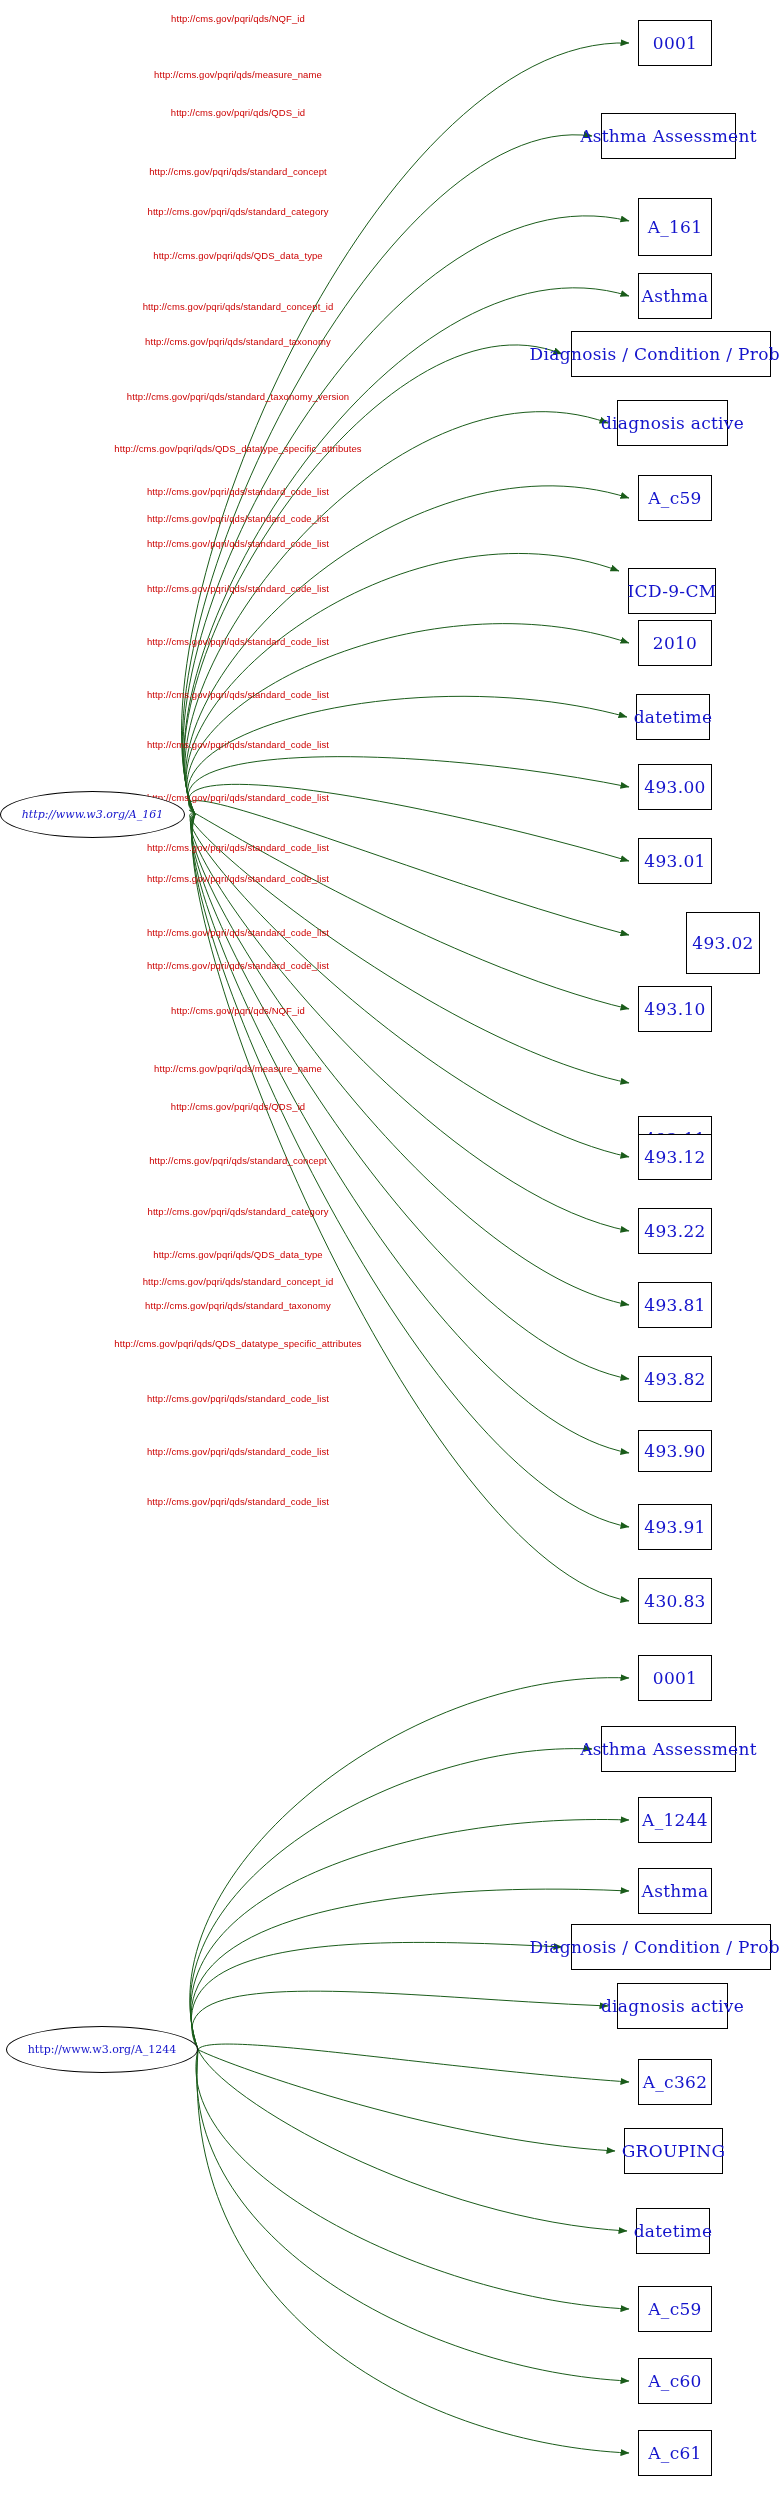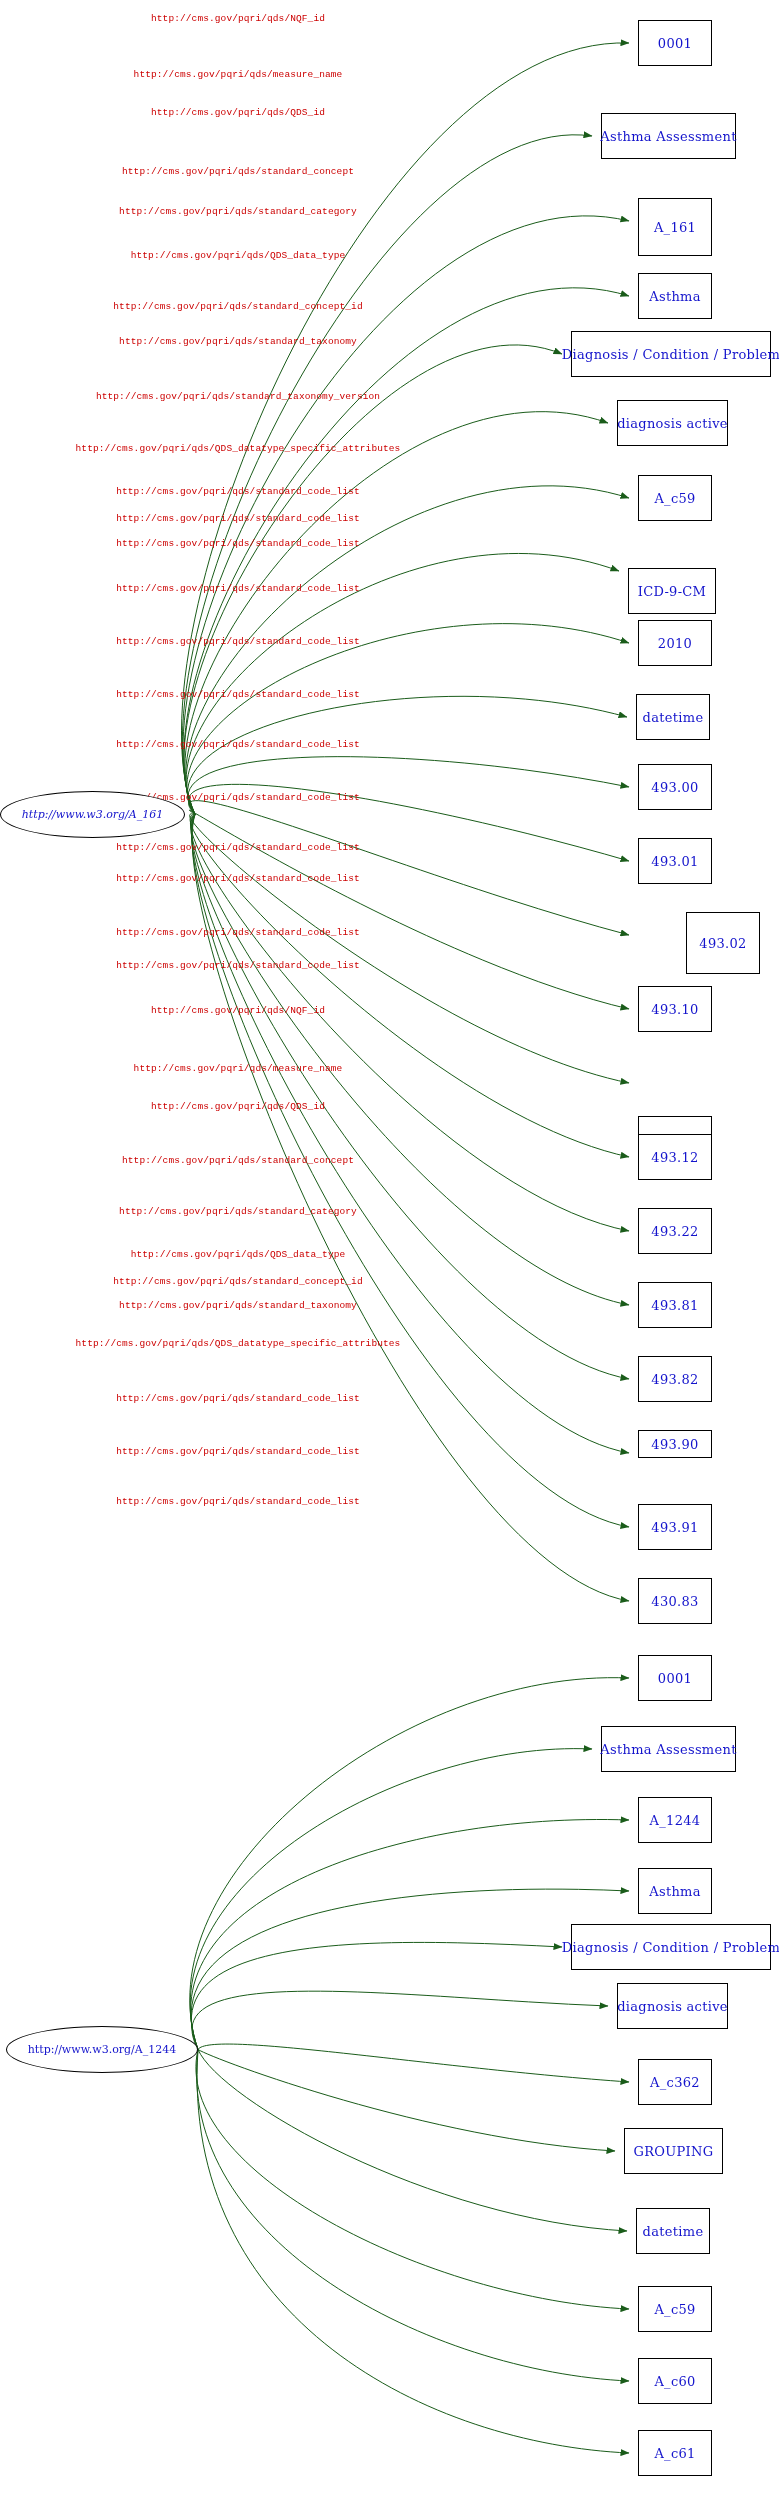--- a/index.html
+++ b/index.html
@@ -40,29 +40,29 @@
   }
   .node-box {
     position: absolute;
     border: 1px solid #000000;
     background: #ffffff;
     display: flex;
     align-items: center;
     justify-content: center;
     color: #1414cc;
     font-family: "DejaVu Serif", serif;
-    font-size: 13px;
+    font-size: 17px;
     white-space: nowrap;
     box-sizing: border-box;
     letter-spacing: 0.3px;
   }
   .edge-label {
     position: absolute;
     color: #cc0000;
-    font-family: Liberation Mono, monospace;
+    font-family: Liberation Sans, sans-serif;
     font-size: 9.5px;
     white-space: nowrap;
     transform: translate(-50%, -50%);
     letter-spacing: 0.1px;
   }
 </style>
 </head>
 <body>
 
 <div id="canvas">
@@ -203,21 +203,21 @@
       </div>
       <div class="node-box" style="left: 638px; top: 1208px; width: 74px; height: 46px;">
         <span>493.22</span>
       </div>
       <div class="node-box" style="left: 638px; top: 1282px; width: 74px; height: 46px;">
         <span>493.81</span>
       </div>
       <div class="node-box" style="left: 638px; top: 1356px; width: 74px; height: 46px;">
         <span>493.82</span>
       </div>
-      <div class="node-box" style="left: 638px; top: 1430px; width: 74px; height: 28px;">
+      <div class="node-box" style="left: 638px; top: 1430px; width: 74px; height: 42px;">
         <span>493.90</span>
       </div>
       <div class="node-box" style="left: 638px; top: 1504px; width: 74px; height: 46px;">
         <span>493.91</span>
       </div>
       <div class="node-box" style="left: 638px; top: 1578px; width: 74px; height: 46px;">
         <span>430.83</span>
       </div>
       <div class="node-box" style="left: 638px; top: 1655px; width: 74px; height: 46px;">
         <span>0001</span>

